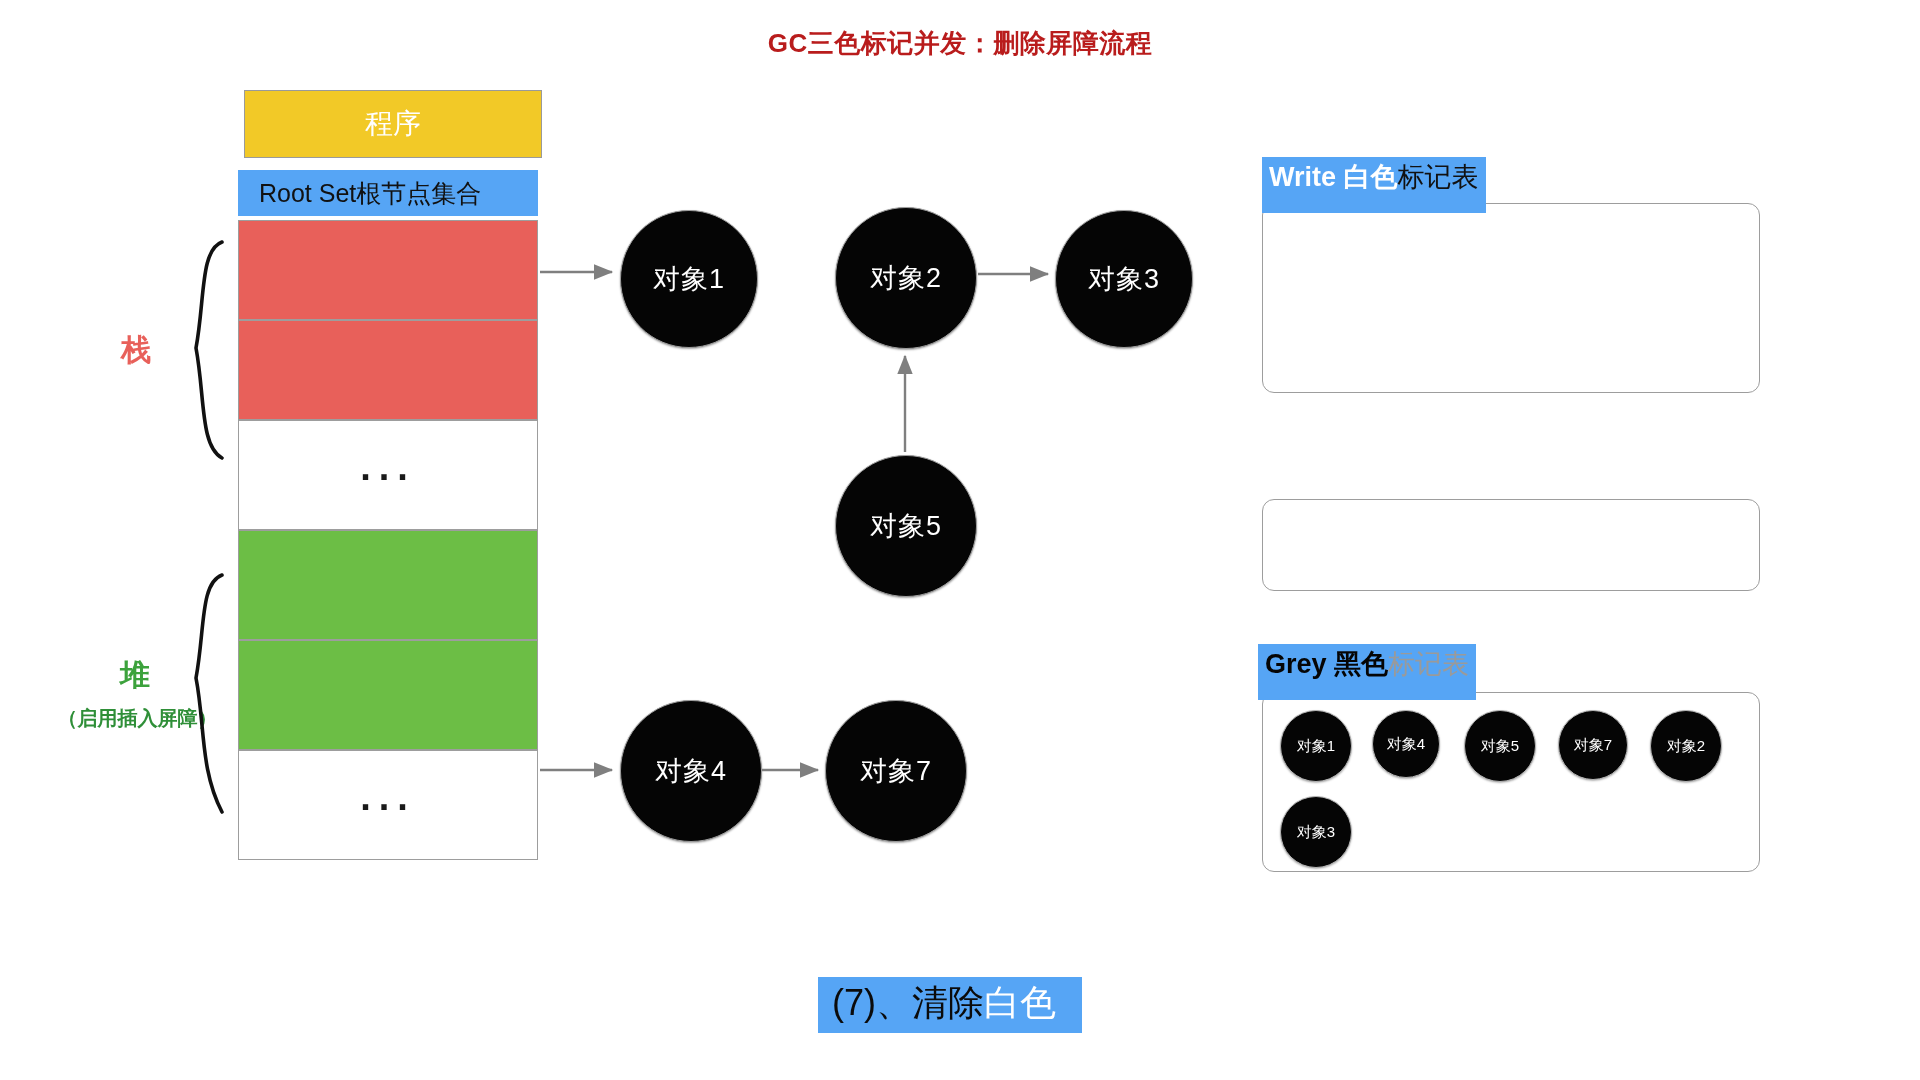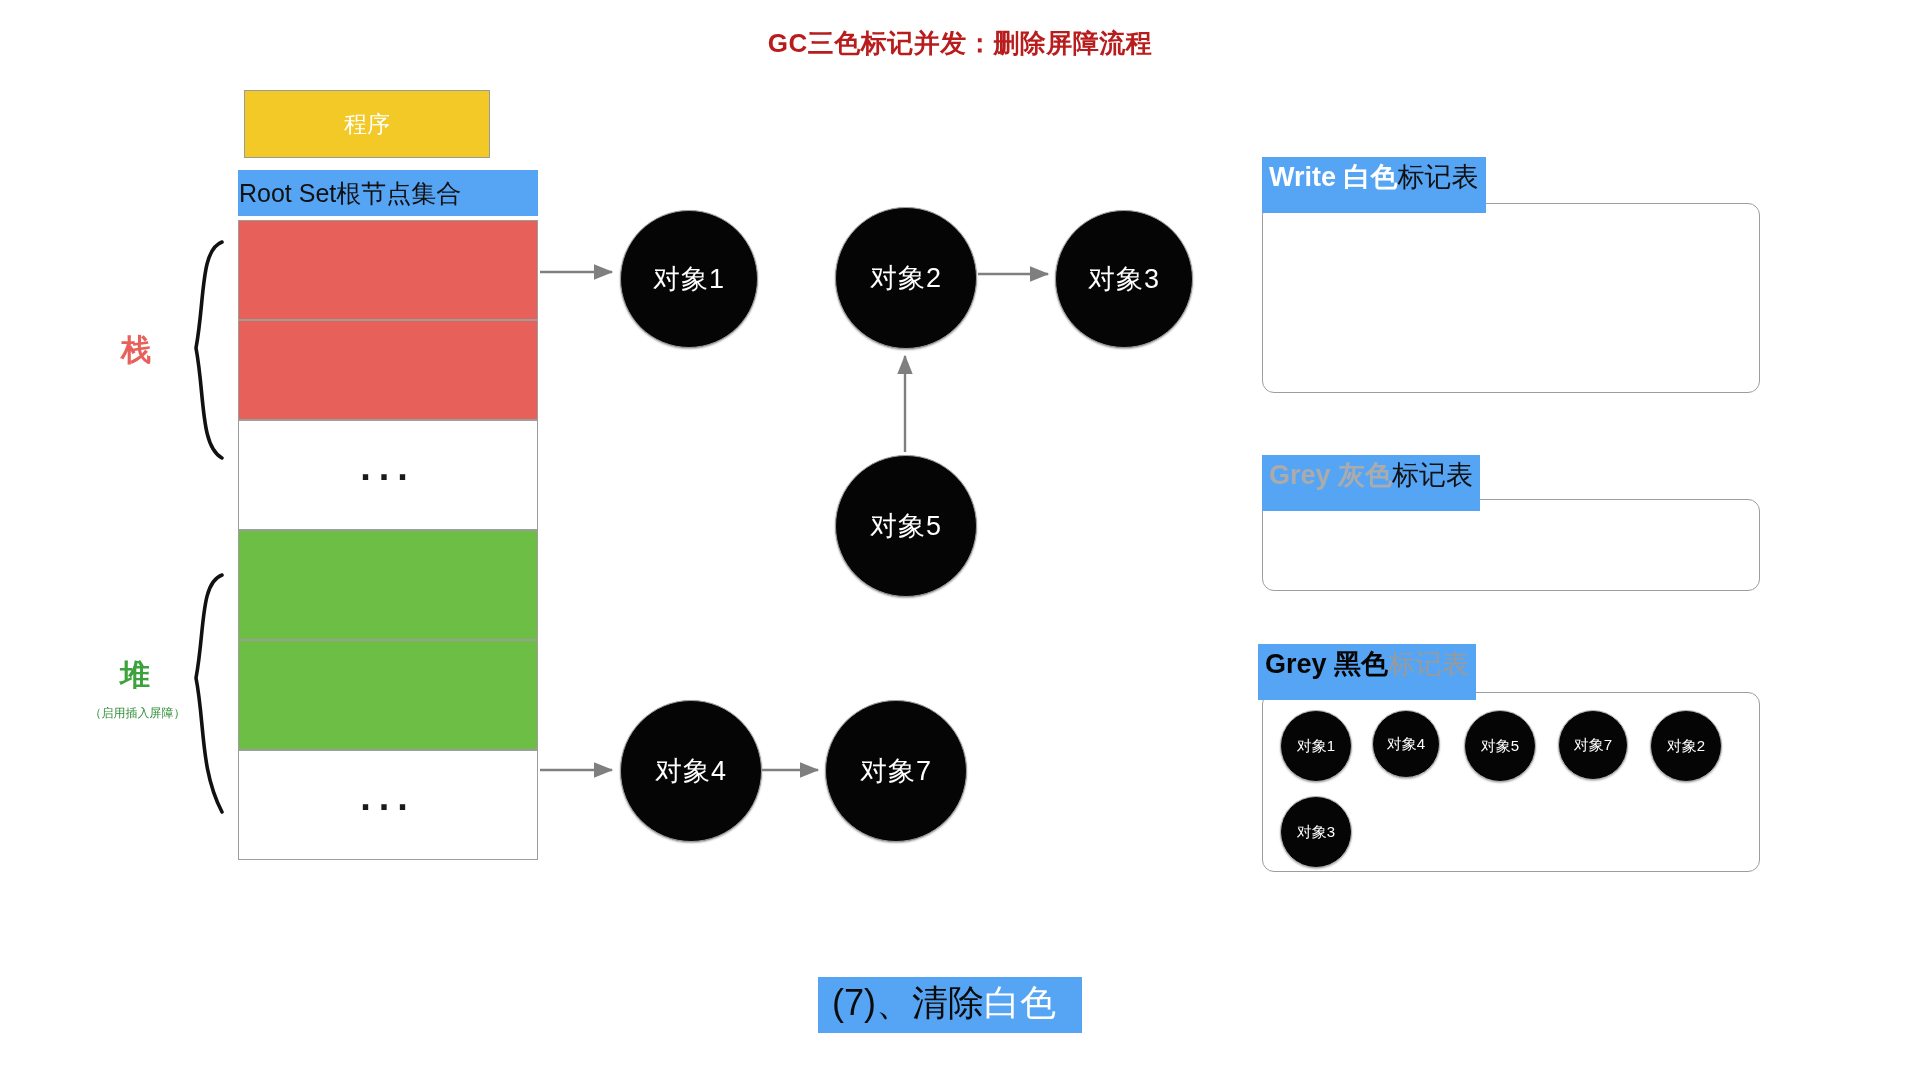--- a/index.html
+++ b/index.html
@@ -15,31 +15,31 @@
 
   
   .title{
     position:absolute;left:0;top:26px;width:1920px;
     text-align:center;font-size:26px;font-weight:bold;color:#b91c1c;
     letter-spacing:0.5px;
   }
   .cell{position:absolute;box-sizing:border-box;}
 
   .prog{
-    left:244px;top:90px;width:246px;height:68px;
+    left:244px;top:90px;width:298px;height:68px;
     background:#F2C927;border:1px solid #9a9a9a;
-    color:#ffffff;font-size:23px;
+    color:#ffffff;font-size:28px;
     display:flex;align-items:center;justify-content:center;
   }
   .rootset{
     left:238px;top:170px;width:300px;height:46px;
     background:#56A5F5;
     color:#111;font-size:25px;
     display:flex;align-items:center;justify-content:flex-start;
-    padding-left:1px;
+    padding-left:21px;
   }
   .slot{
     left:238px;width:300px;box-sizing:border-box;
     border:1px solid #9d9d9d;
   }
   .slot.red{background:#E8605A;}
   .slot.green{background:#6CBE45;}
   .slot.empty{background:#ffffff;display:flex;align-items:center;justify-content:center;}
   .dots{
     font-size:38px;color:#1a1a1a;letter-spacing:8px;line-height:1;
@@ -50,21 +50,21 @@
   .lbl-stack{
     position:absolute;left:96px;top:330px;width:80px;text-align:center;
     font-size:30px;font-weight:bold;color:#E8605A;
   }
   .lbl-heap{
     position:absolute;left:80px;top:655px;width:110px;text-align:center;
     font-size:30px;font-weight:bold;color:#3CA23C;
   }
   .lbl-heap-sub{
     position:absolute;left:50px;top:705px;width:175px;text-align:center;
-    font-size:12px;font-weight:normal;color:#2F8F38;
+    font-size:20px;font-weight:bold;color:#2F8F38;
   }
 
   
   .node{
     position:absolute;border-radius:50%;
     background:#050505;border:1px solid #9e9e9e;
     color:#ffffff;
     display:flex;align-items:center;justify-content:center;
     font-size:27px;letter-spacing:1px;
     box-shadow:0 1px 2px rgba(0,0,0,.35);
@@ -158,23 +158,20 @@
 
     <path d="M222,575 C200,583 205,630 196,678 C205,724 200,770 222,812" fill="none" stroke="#111" stroke-width="3.6" stroke-linecap="round"></path>
   </svg>
 
   <div class="tbl-box" style="left:1262px;top:203px;width:498px;height:190px;"></div>
   <div class="tbl-head" style="left:1262px;top:157px;">
     <span class="b w-white">Write 白色</span><span class="w-dark">标记表</span>
   </div>
 
   <div class="tbl-box" style="left:1262px;top:499px;width:498px;height:92px;"></div>
-  <div class="tbl-head" style="left:1262px;top:455px;">
-    <span class="b w-grey">Grey 灰色</span><span class="w-dark">标记表</span>
-  </div>
 
   <div class="tbl-box" style="left:1262px;top:692px;width:498px;height:180px;"></div>
   <div class="tbl-head" style="left:1258px;top:644px;">
     <span class="b w-black">Grey 黑色</span><span style="color:#9a9a9a;">标记表</span>
   </div>
 
   <div class="chip" style="left:1280px;top:710px;width:70px;height:70px;">对象1</div>
   <div class="chip" style="left:1372px;top:710px;width:66px;height:66px;">对象4</div>
   <div class="chip" style="left:1464px;top:710px;width:70px;height:70px;">对象5</div>
   <div class="chip" style="left:1558px;top:710px;width:68px;height:68px;">对象7</div>

